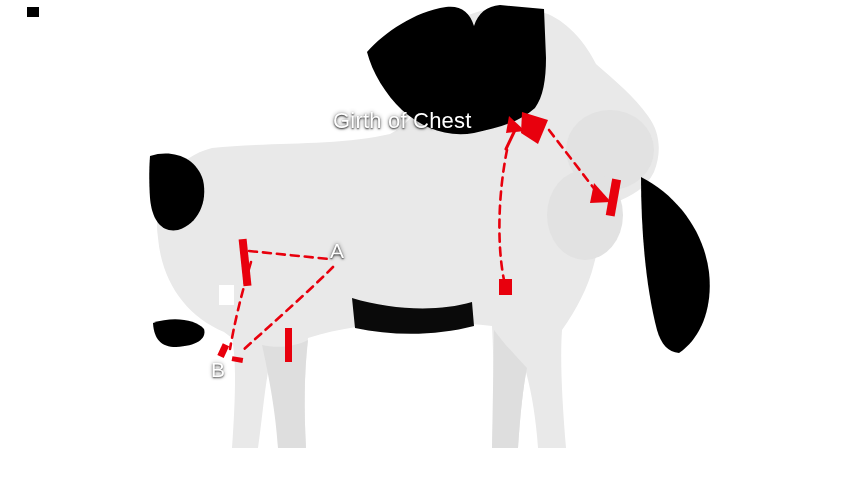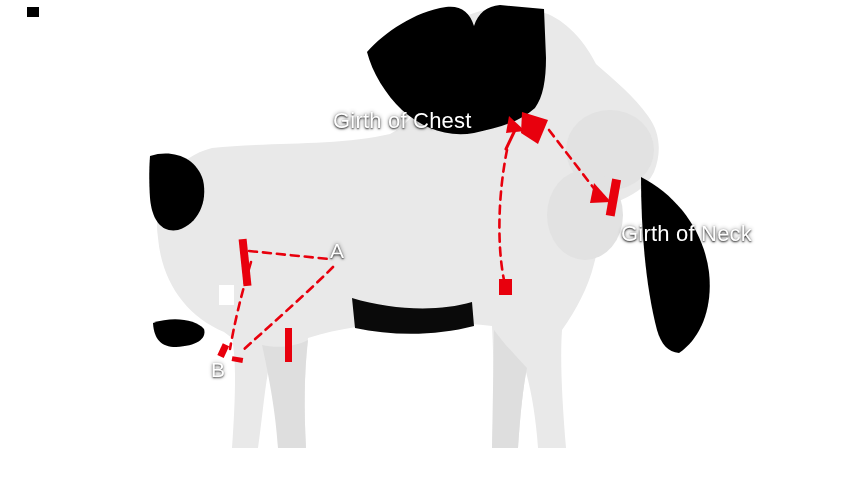--- a/index.html
+++ b/index.html
@@ -129,16 +129,15 @@
       <path class="meas-dash" d="M 333 267 C 303 297, 267 328, 241 352"></path>
       <rect class="meas-solid" x="285" y="328" width="7" height="34"></rect>
       <rect class="meas-solid" x="220" y="344" width="7" height="13" transform="rotate(25 223 350)"></rect>
       <rect class="meas-solid" x="232" y="357" width="11" height="5" transform="rotate(10 237 359)"></rect>
 
       <rect class="white-mark" x="219" y="285" width="15" height="20"></rect>
     </g>
   </svg>
 
   <div class="label label-large" style="left:333px;top:108px;">Girth of Chest</div>
-  <div class="label label-large" style="left:621px;top:221px;">Girth of Neck</div>
   <div class="label label-point" style="left:330px;top:239px;">A</div>
   <div class="label label-point label-faint" style="left:211px;top:358px;">B</div>
 </div>
 
 </body></html>

